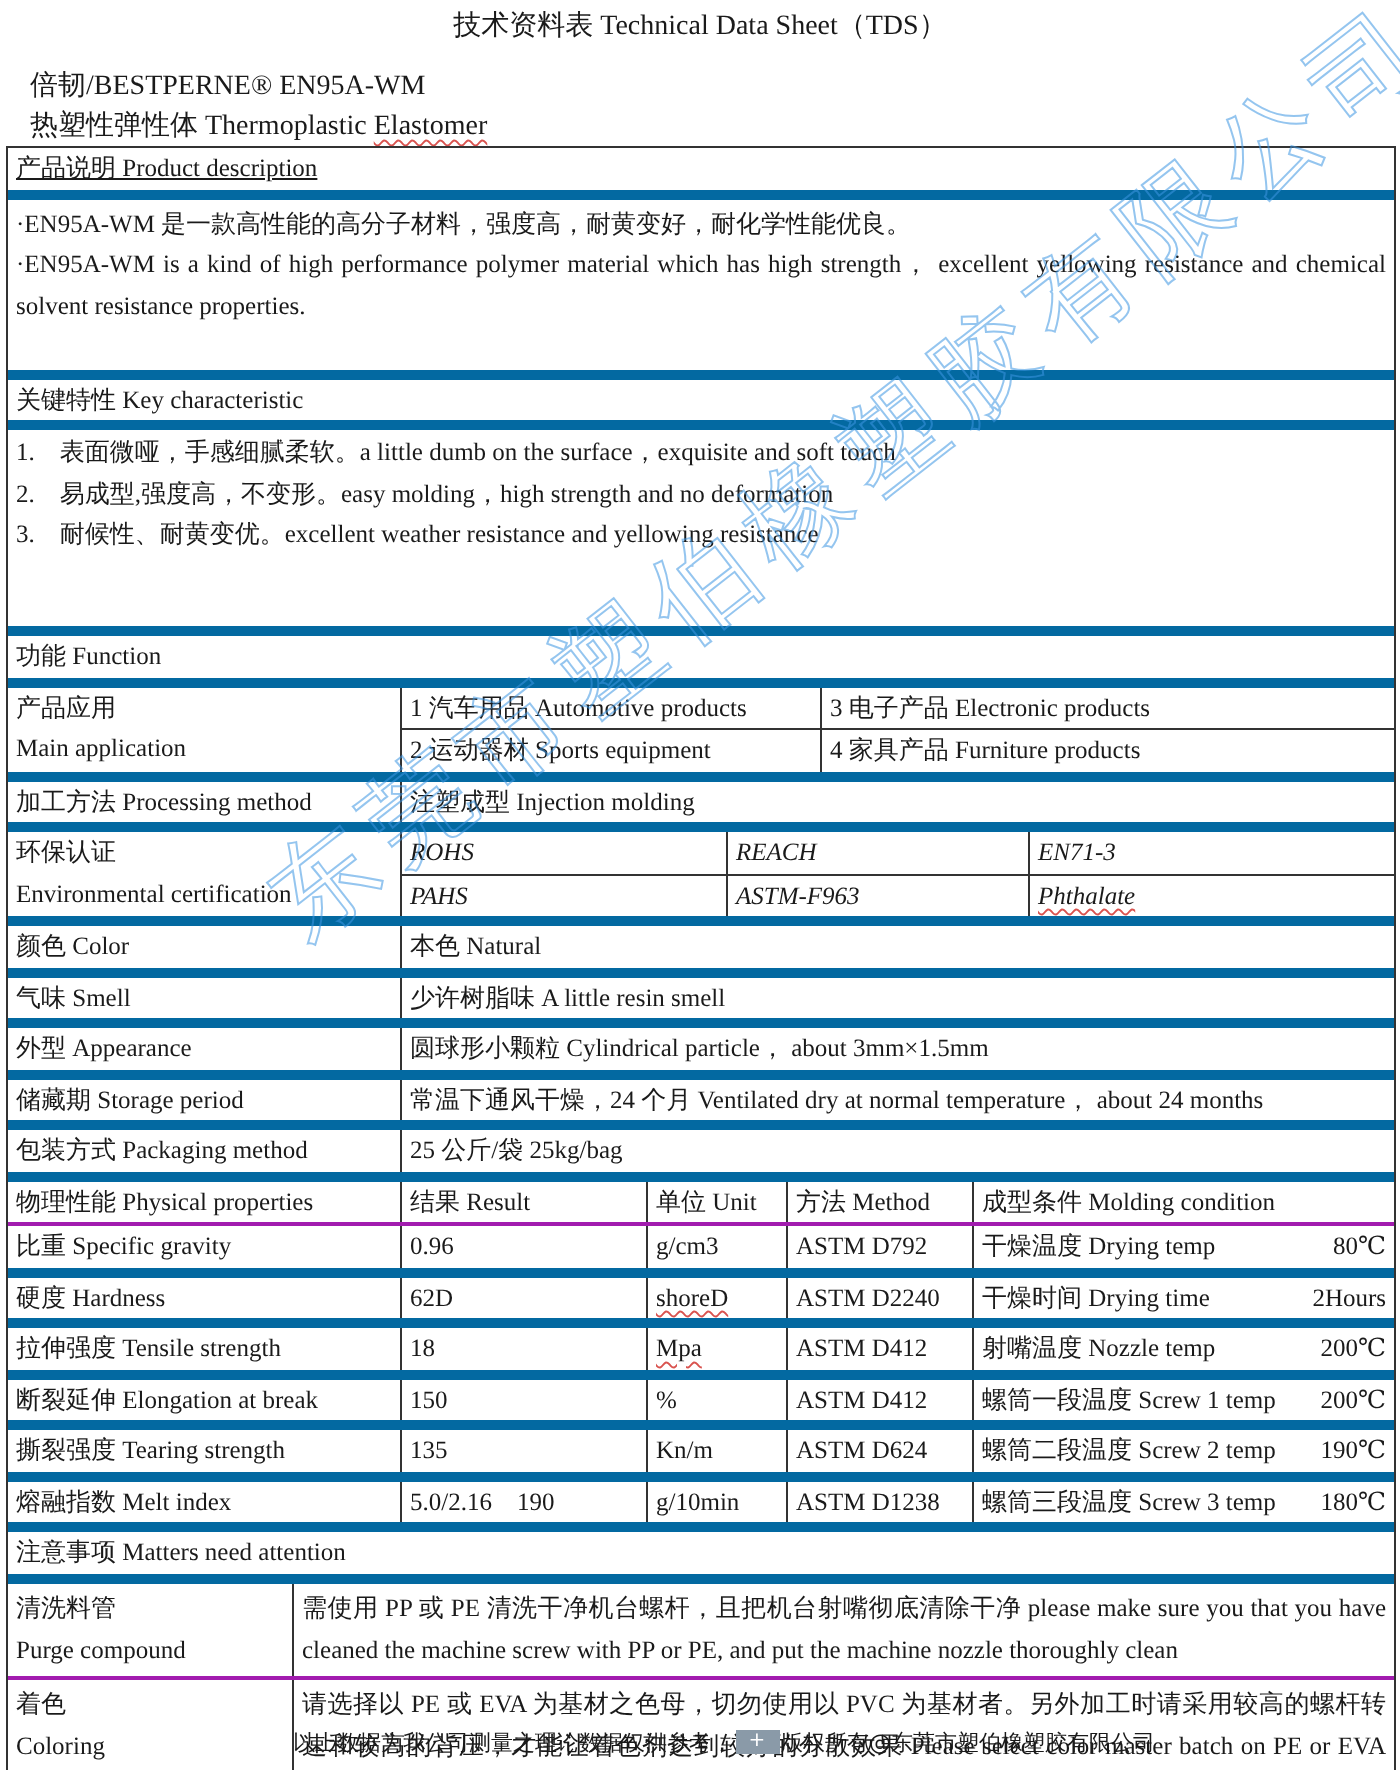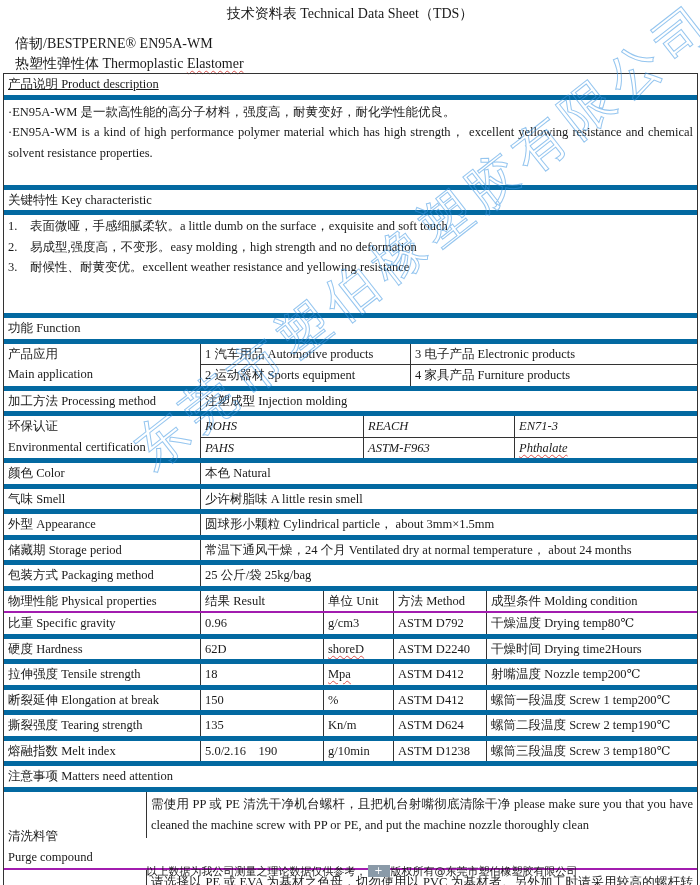--- a/index.html
+++ b/index.html
@@ -33,33 +33,33 @@
     .row.thick { border-top: 2px solid #a21caf; }
     .cell {
       padding: 0 4px; line-height: 20.5px; white-space: nowrap; overflow: hidden;
     }
     .cell + .cell { border-left: 1px solid #333; }
     .full { width: 100%; }
     .desc { padding: 2px 4px 0; line-height: 20.5px; }
     .desc p { white-space: normal; }
     .justify { text-align: justify; text-align-last: left; }
     .lbl { width: 196px; flex: none; }
-    .lbl2 { width: 142px; flex: none; margin-top: 32px; }
+    .lbl2 { width: 142px; flex: none; }
     .grid2 { display: grid; grid-template-columns: 210px 1fr; flex: 1; }
     .grid2 .g { padding: 0 4px; line-height: 20.5px; white-space: nowrap; }
     .grid2 .g:nth-child(odd) { border-right: 1px solid #333; }
     .grid2 .g:nth-child(n+3) { border-top: 1px solid #333; }
     .grid3 { display: grid; grid-template-columns: 163px 151px 1fr; flex: 1; font-style: italic; }
     .grid3 .g { padding: 0 4px; line-height: 20.5px; white-space: nowrap; }
     .grid3 .g:not(:nth-child(3n)) { border-right: 1px solid #333; }
     .grid3 .g:nth-child(n+4) { border-top: 1px solid #333; }
     .c-result { width: 123px; flex: none; }
     .c-unit { width: 70px; flex: none; }
     .c-method { width: 93px; flex: none; }
-    .c-cond { flex: 1; display: flex; }
+    .c-cond { flex: 1; display: flex; justify-content: space-between; }
     .attn-text { padding: 2px 4px 0; line-height: 21px; white-space: normal; flex: 1; }
     .footer {
       position: absolute; left: 12px; top: 865px; width: 700px; text-align: center;
       font-family: "DejaVu Sans", "Liberation Sans", sans-serif; font-size: 11px; line-height: 14px;
     }
     .plus-badge {
       display: inline-block; width: 22px; height: 12px; background: #8a9aa8; color: #fff;
       font-size: 10px; line-height: 12px; vertical-align: top; margin: 0 1px;
     }
     .watermark {

